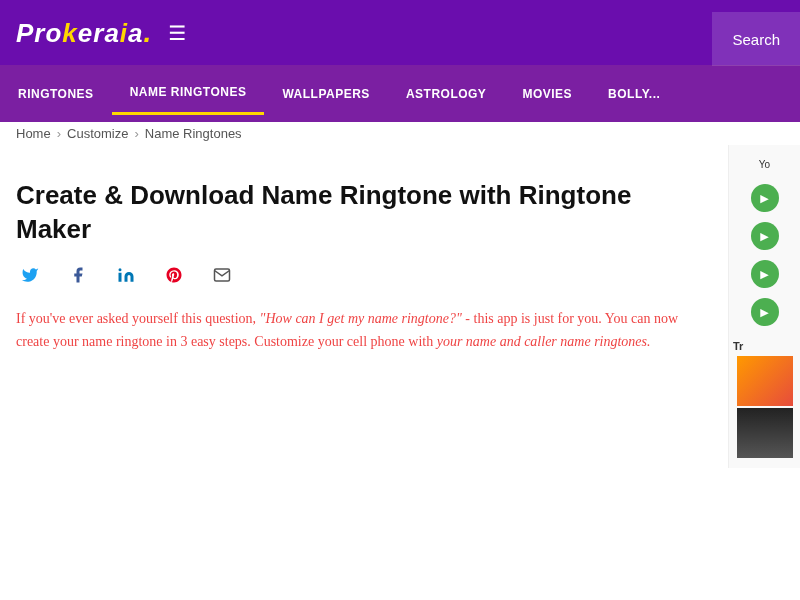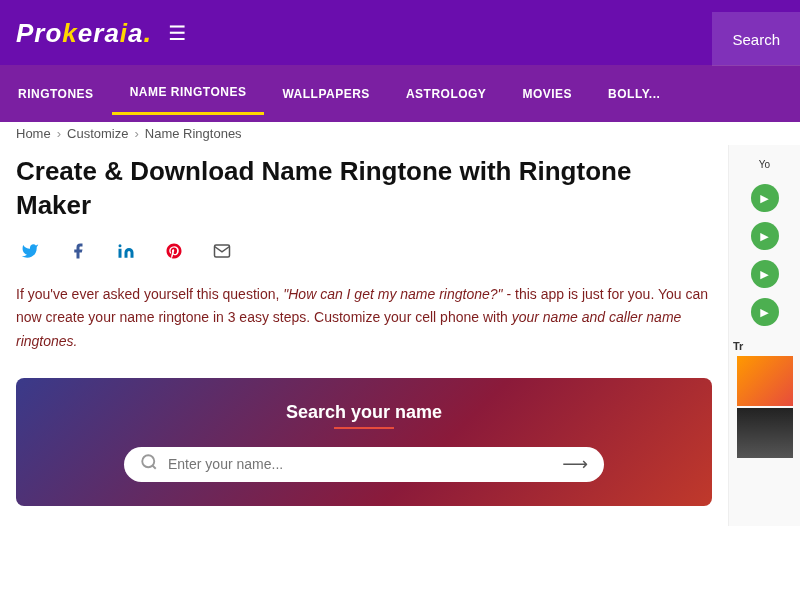--- a/index.html
+++ b/index.html
@@ -103,20 +103,21 @@
       border-left: 1px solid #eee;
     }
 
     
     .page-title {
       font-size: 26px;
       font-weight: bold;
       color: #111;
       line-height: 1.3;
       margin-bottom: 14px;
+      margin-top: 24px;
     }
 
     
     .social-icons {
       display: flex;
       gap: 20px;
       margin-bottom: 18px;
       align-items: center;
     }
     .social-icon {
@@ -131,23 +132,24 @@
     }
     .social-twitter { color: #1da1f2; }
     .social-facebook { color: #3b5998; }
     .social-linkedin { color: #0077b5; }
     .social-pinterest { color: #e60023; }
     .social-email { color: #555; }
 
     
     .description {
       font-size: 14px;
-      color: #7f1d1d;
+      color: #ef4444;
       line-height: 1.7;
       margin-bottom: 24px;
+      font-family: Liberation Serif, serif;
     }
     .description em { font-style: italic; }
     .description .quote { font-style: italic; }
 
     
     .cta-wrapper {
       display: flex;
       justify-content: center;
       margin-bottom: 24px;
     }
@@ -317,34 +319,20 @@
             <polyline points="22,6 12,13 2,6"></polyline>
           </svg>
       </a>
     </div>
 
     <p class="description">
       <span>If you've ever asked yourself this question, </span><span class="quote">"How can I get my name ringtone?"</span><span> - this app is just for you. You can now create your name ringtone in 3 easy steps. Customize your cell phone with </span><em>your name and caller name ringtones.</em>
     </p>
 
 
-    <div class="search-section">
-      <div class="search-section-title">Search your name</div>
-      <div class="search-section-underline"></div>
-      <div class="search-input-wrapper">
-        <span class="search-input-icon">
-          <svg width="18" height="18" viewBox="0 0 24 24" fill="none" stroke="#999" stroke-width="2.5">
-              <circle cx="11" cy="11" r="8"></circle>
-              <line x1="21" y1="21" x2="16.65" y2="16.65"></line>
-            </svg>
-        </span>
-        <input class="search-input" type="text" placeholder="Enter your name..." style="">
-        <span class="search-arrow">⟶</span>
-      </div>
-    </div>
 
   </div>
 
   <div class="sidebar">
     <div style="font-size:10px;padding:4px;color:#333;text-align:center;">Yo</div>
     <div class="sidebar-arrows">
       <div class="sidebar-arrow"></div>
       <div class="sidebar-arrow"></div>
       <div class="sidebar-arrow"></div>
       <div class="sidebar-arrow"></div>

